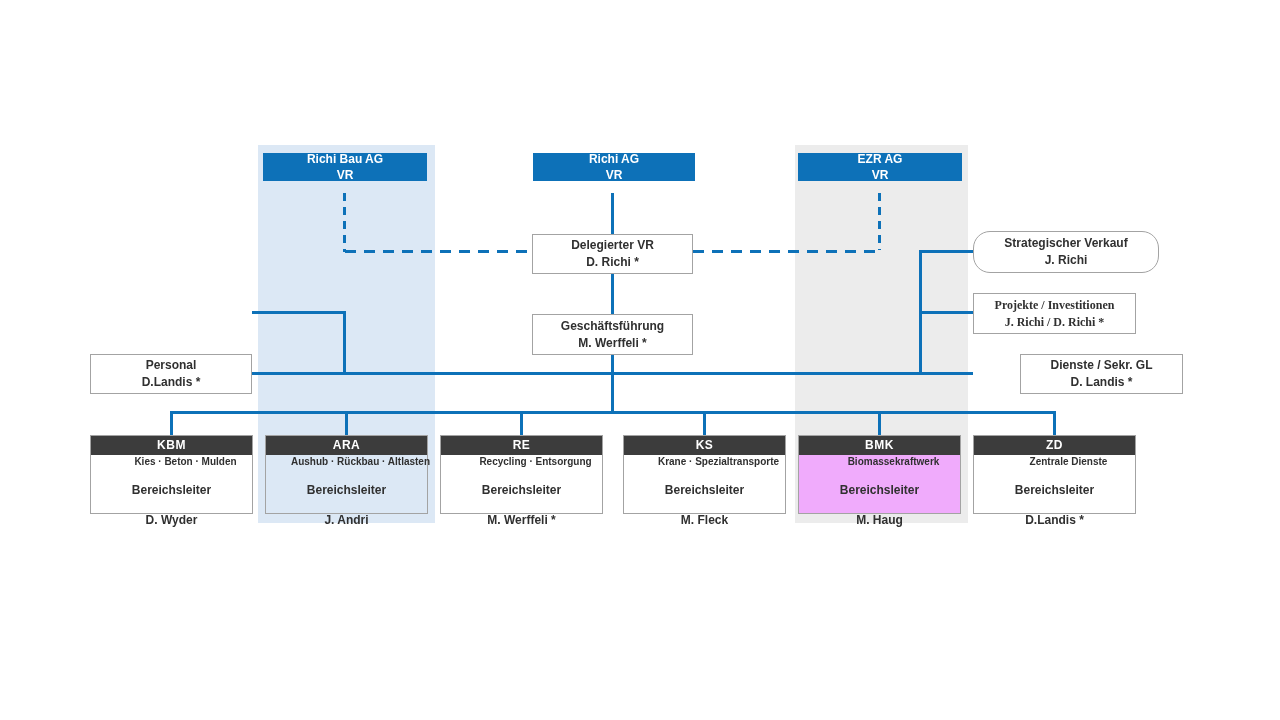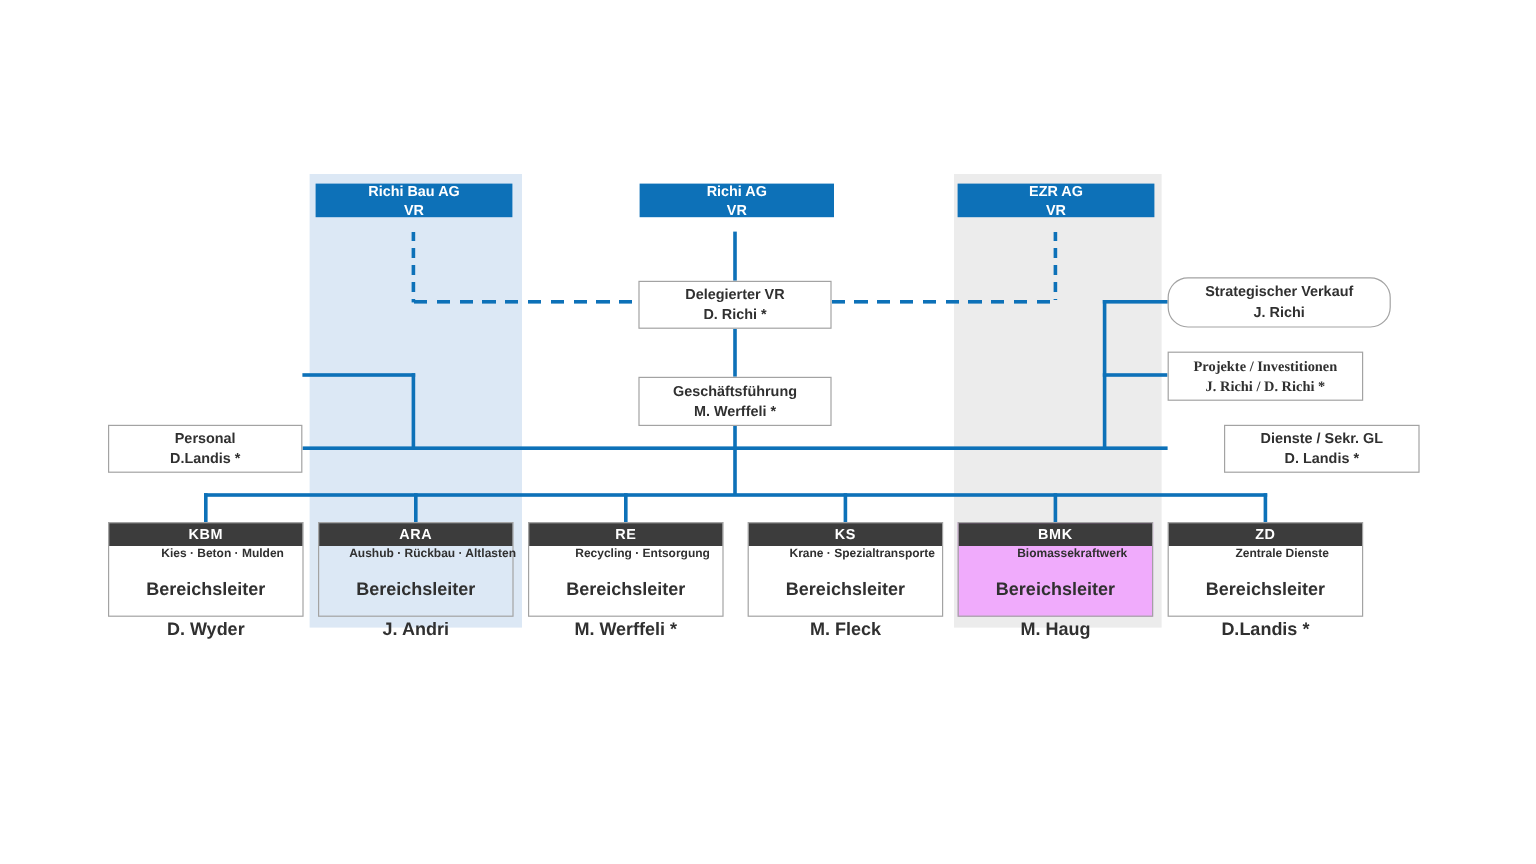--- a/index.html
+++ b/index.html
@@ -34,21 +34,21 @@
   }
   .dept-header{
     height:19px;background:#3c3c3c;color:#ffffff;font-size:12px;font-weight:bold;
     line-height:19px;letter-spacing:0.5px;
   }
   .dept-body{
     height:58px;display:flex;flex-direction:column;justify-content:space-evenly;
     align-items:center;font-weight:bold;padding:1px 0;
   }
   .dept-sub{font-size:10px;white-space:nowrap;margin-left:28px;}
-  .dept-role,.dept-name{font-size:15px;white-space:nowrap;margin-top:16px;}
+  .dept-role,.dept-name{font-size:12px;white-space:nowrap;margin-top:16px;}
   .dept.bg-blue{background:#dce8f5;}
   .dept.bg-gray{background:#f0abfc;}
 
   .hl{position:absolute;height:3px;background:#0d71b8;}
   .vl{position:absolute;width:3px;background:#0d71b8;}
   .hd{position:absolute;height:3px;
       background:repeating-linear-gradient(to right,#0d71b8 0,#0d71b8 11px,transparent 11px,transparent 19px);}
   .vd{position:absolute;width:3px;
       background:repeating-linear-gradient(to bottom,#0d71b8 0,#0d71b8 8px,transparent 8px,transparent 14px);}
 </style>

